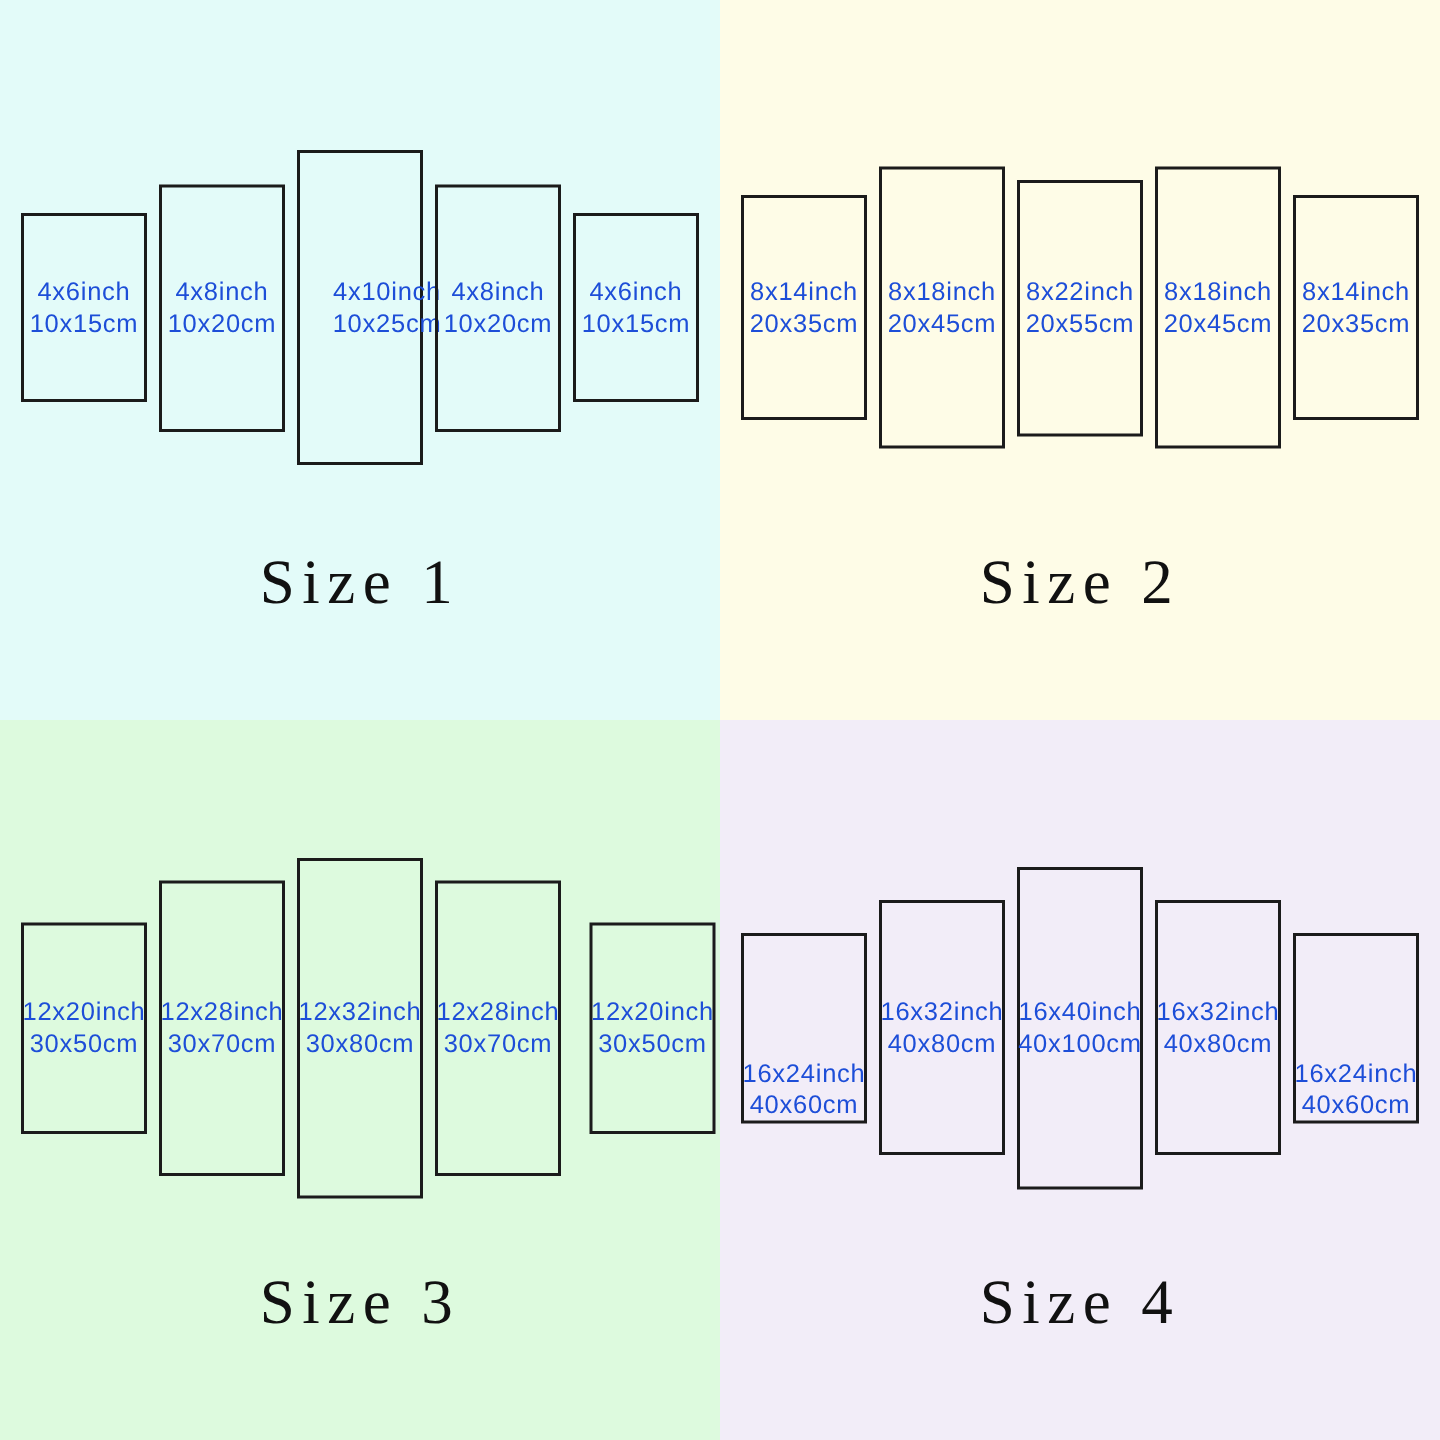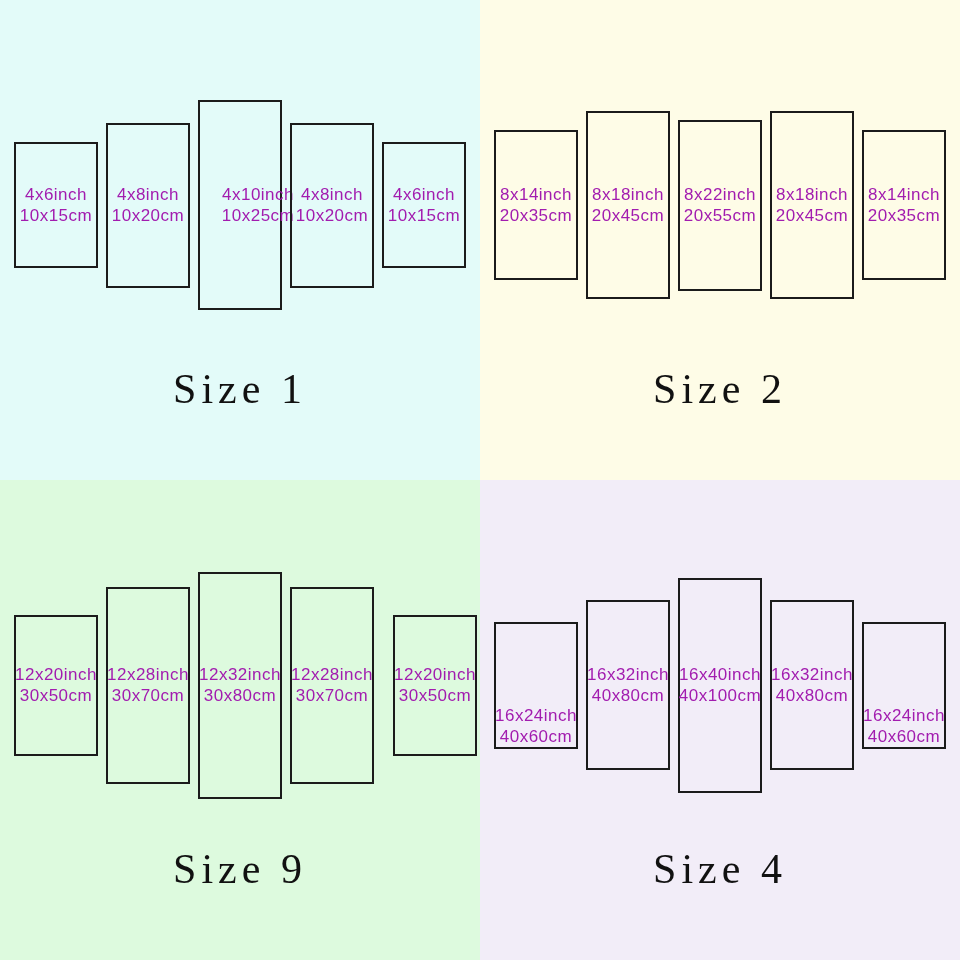--- a/index.html
+++ b/index.html
@@ -41,21 +41,21 @@
     justify-content: center;
     align-items: center;
     background: transparent;
   }
   .panel-text {
     display: block;
     white-space: nowrap;
     text-align: center;
     font-size: 17px;
     line-height: 21px;
-    color: #a21caf;
+    color: #1d4ed8;
     letter-spacing: 0.5px;
   }
   .size-label {
     position: absolute;
     top: 366px;
     left: 0;
     width: 480px;
     text-align: center;
     font-family: "Liberation Serif", "DejaVu Serif", serif;
     font-size: 42px;
@@ -153,21 +153,21 @@
       </div>
       <div class="panel p3">
         <span class="panel-text">12x28inch</span>
         <span class="panel-text">30x70cm</span>
       </div>
       <div class="panel p4">
         <span class="panel-text">12x20inch</span>
         <span class="panel-text">30x50cm</span>
       </div>
     </div>
-    <div class="size-label">Size 9</div>
+    <div class="size-label">Size 3</div>
   </div>
 
   <div class="quadrant q3" style="background-color: rgb(242, 237, 248);">
     <div class="panels-row">
       <div class="panel p0">
         <span class="panel-text">16x24inch</span>
         <span class="panel-text">40x60cm</span>
       </div>
       <div class="panel p1">
         <span class="panel-text">16x32inch</span>

